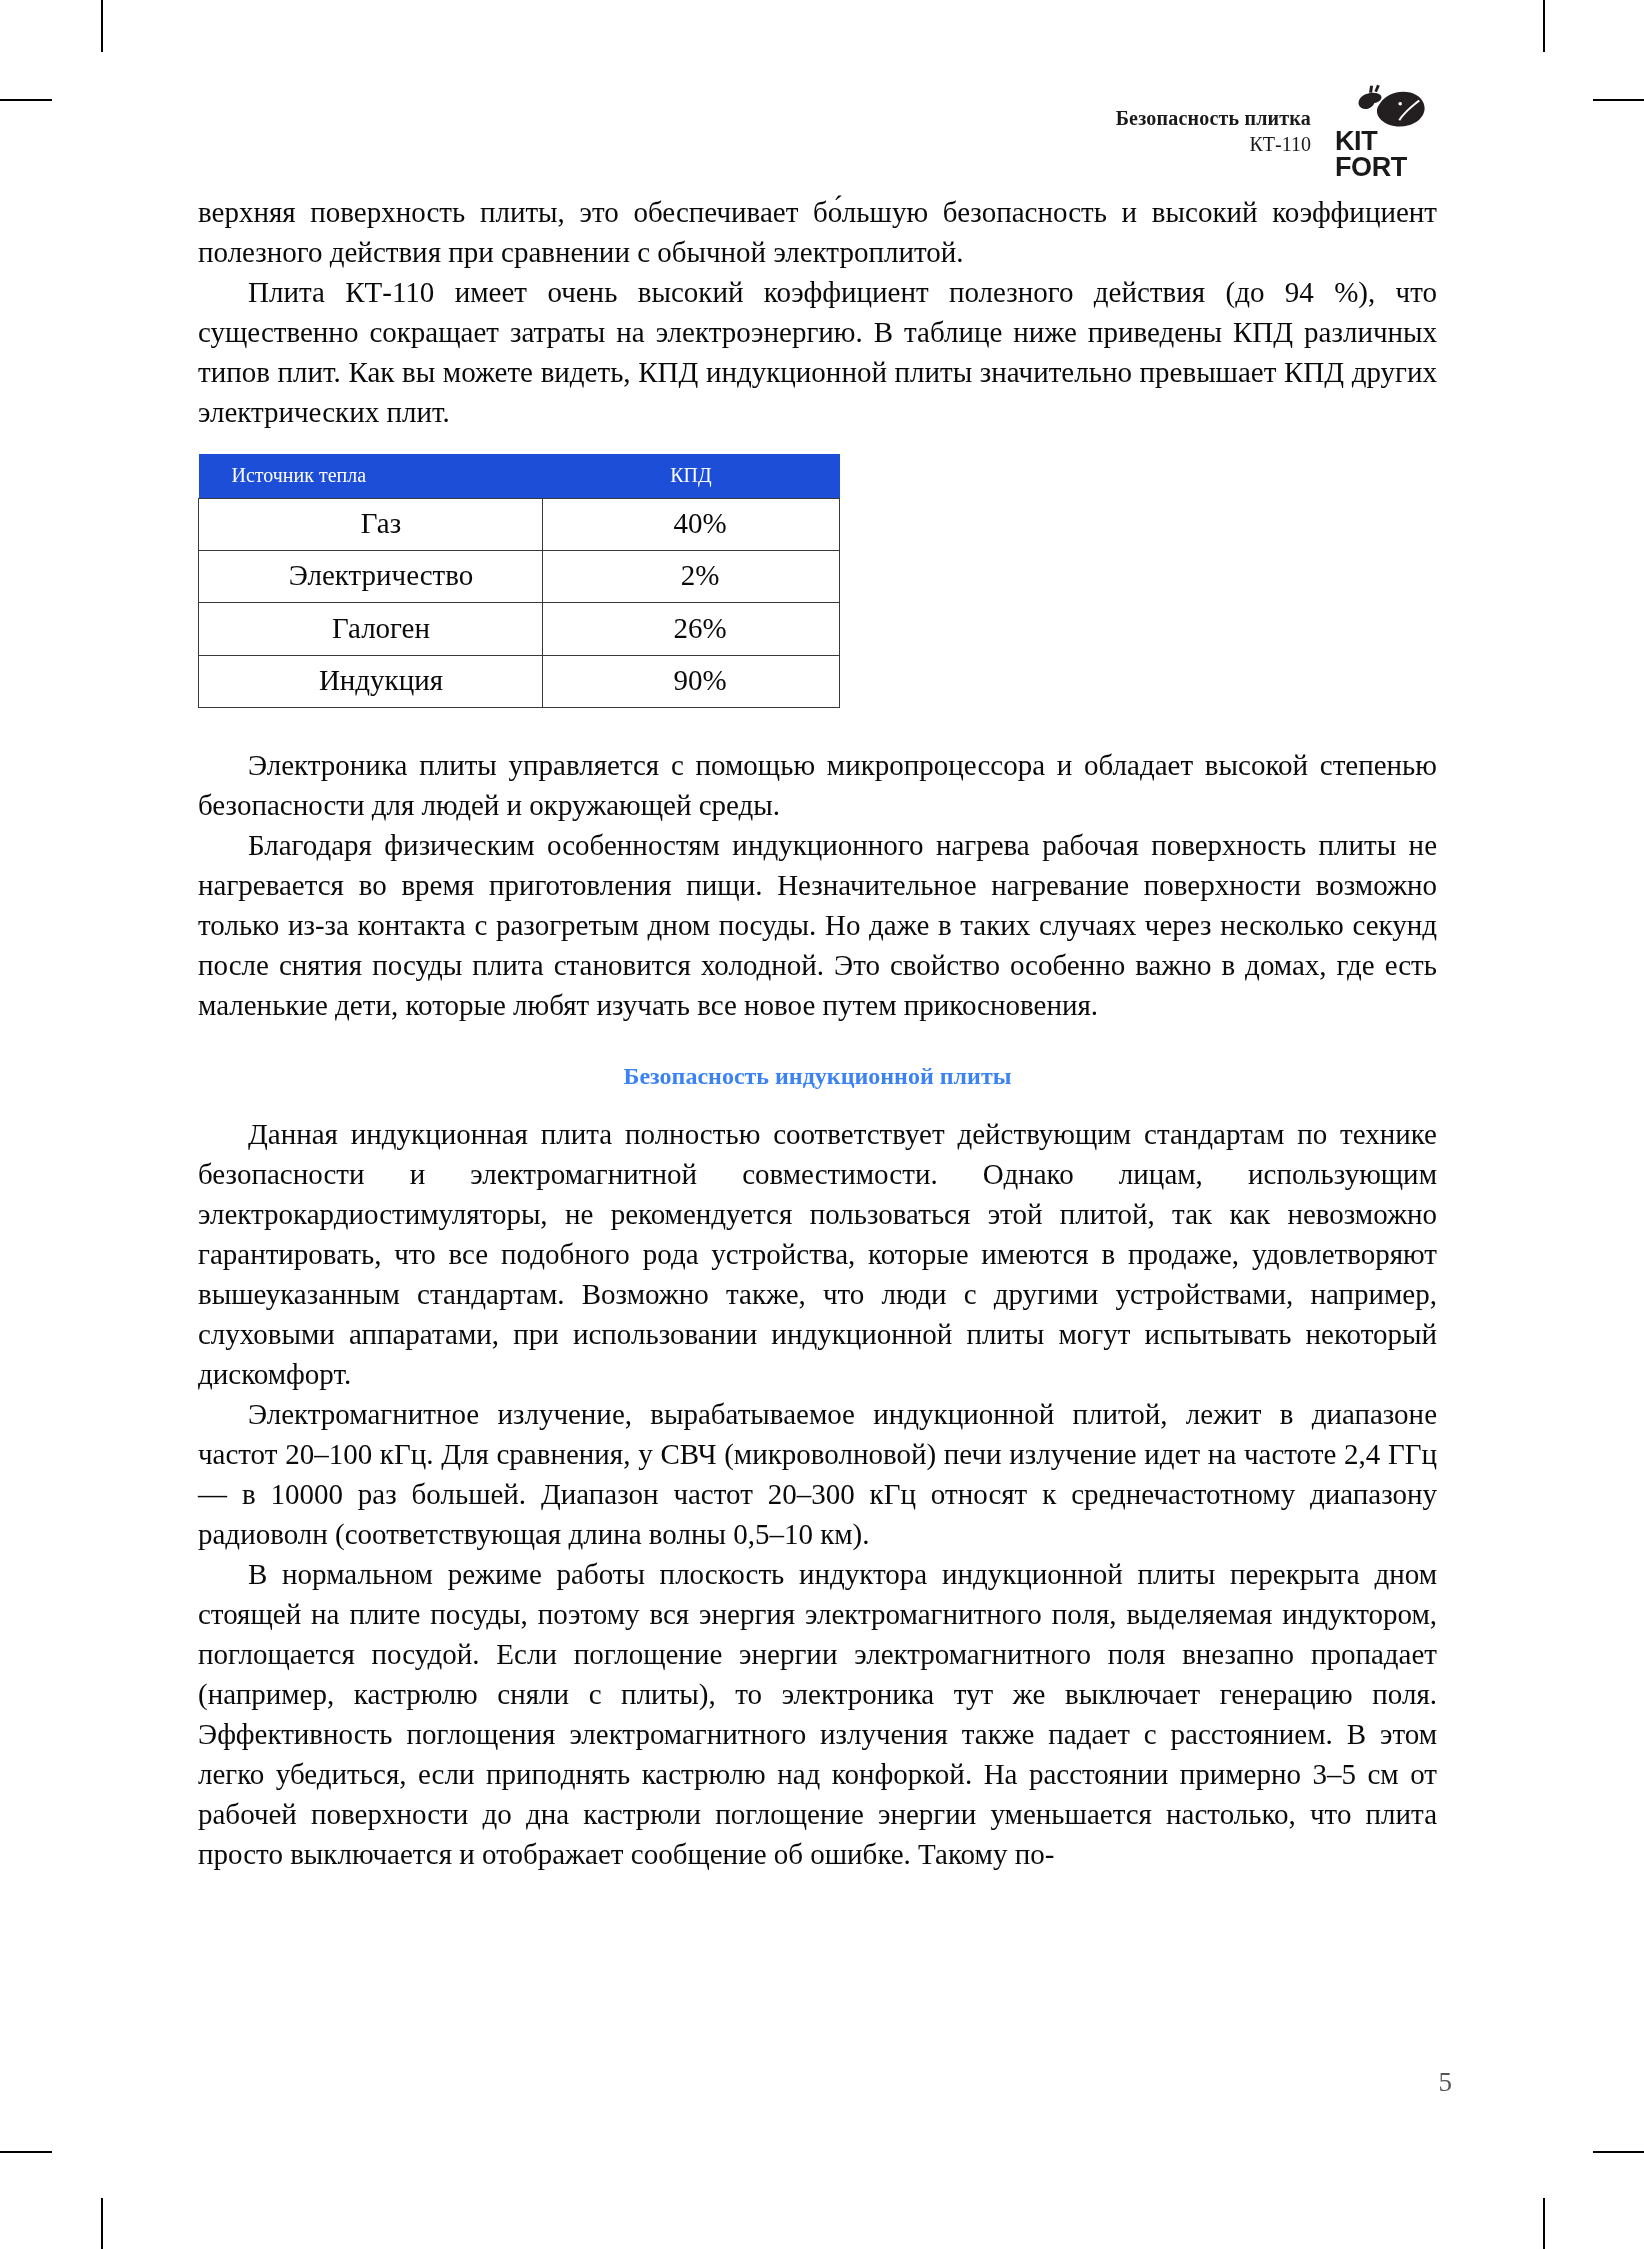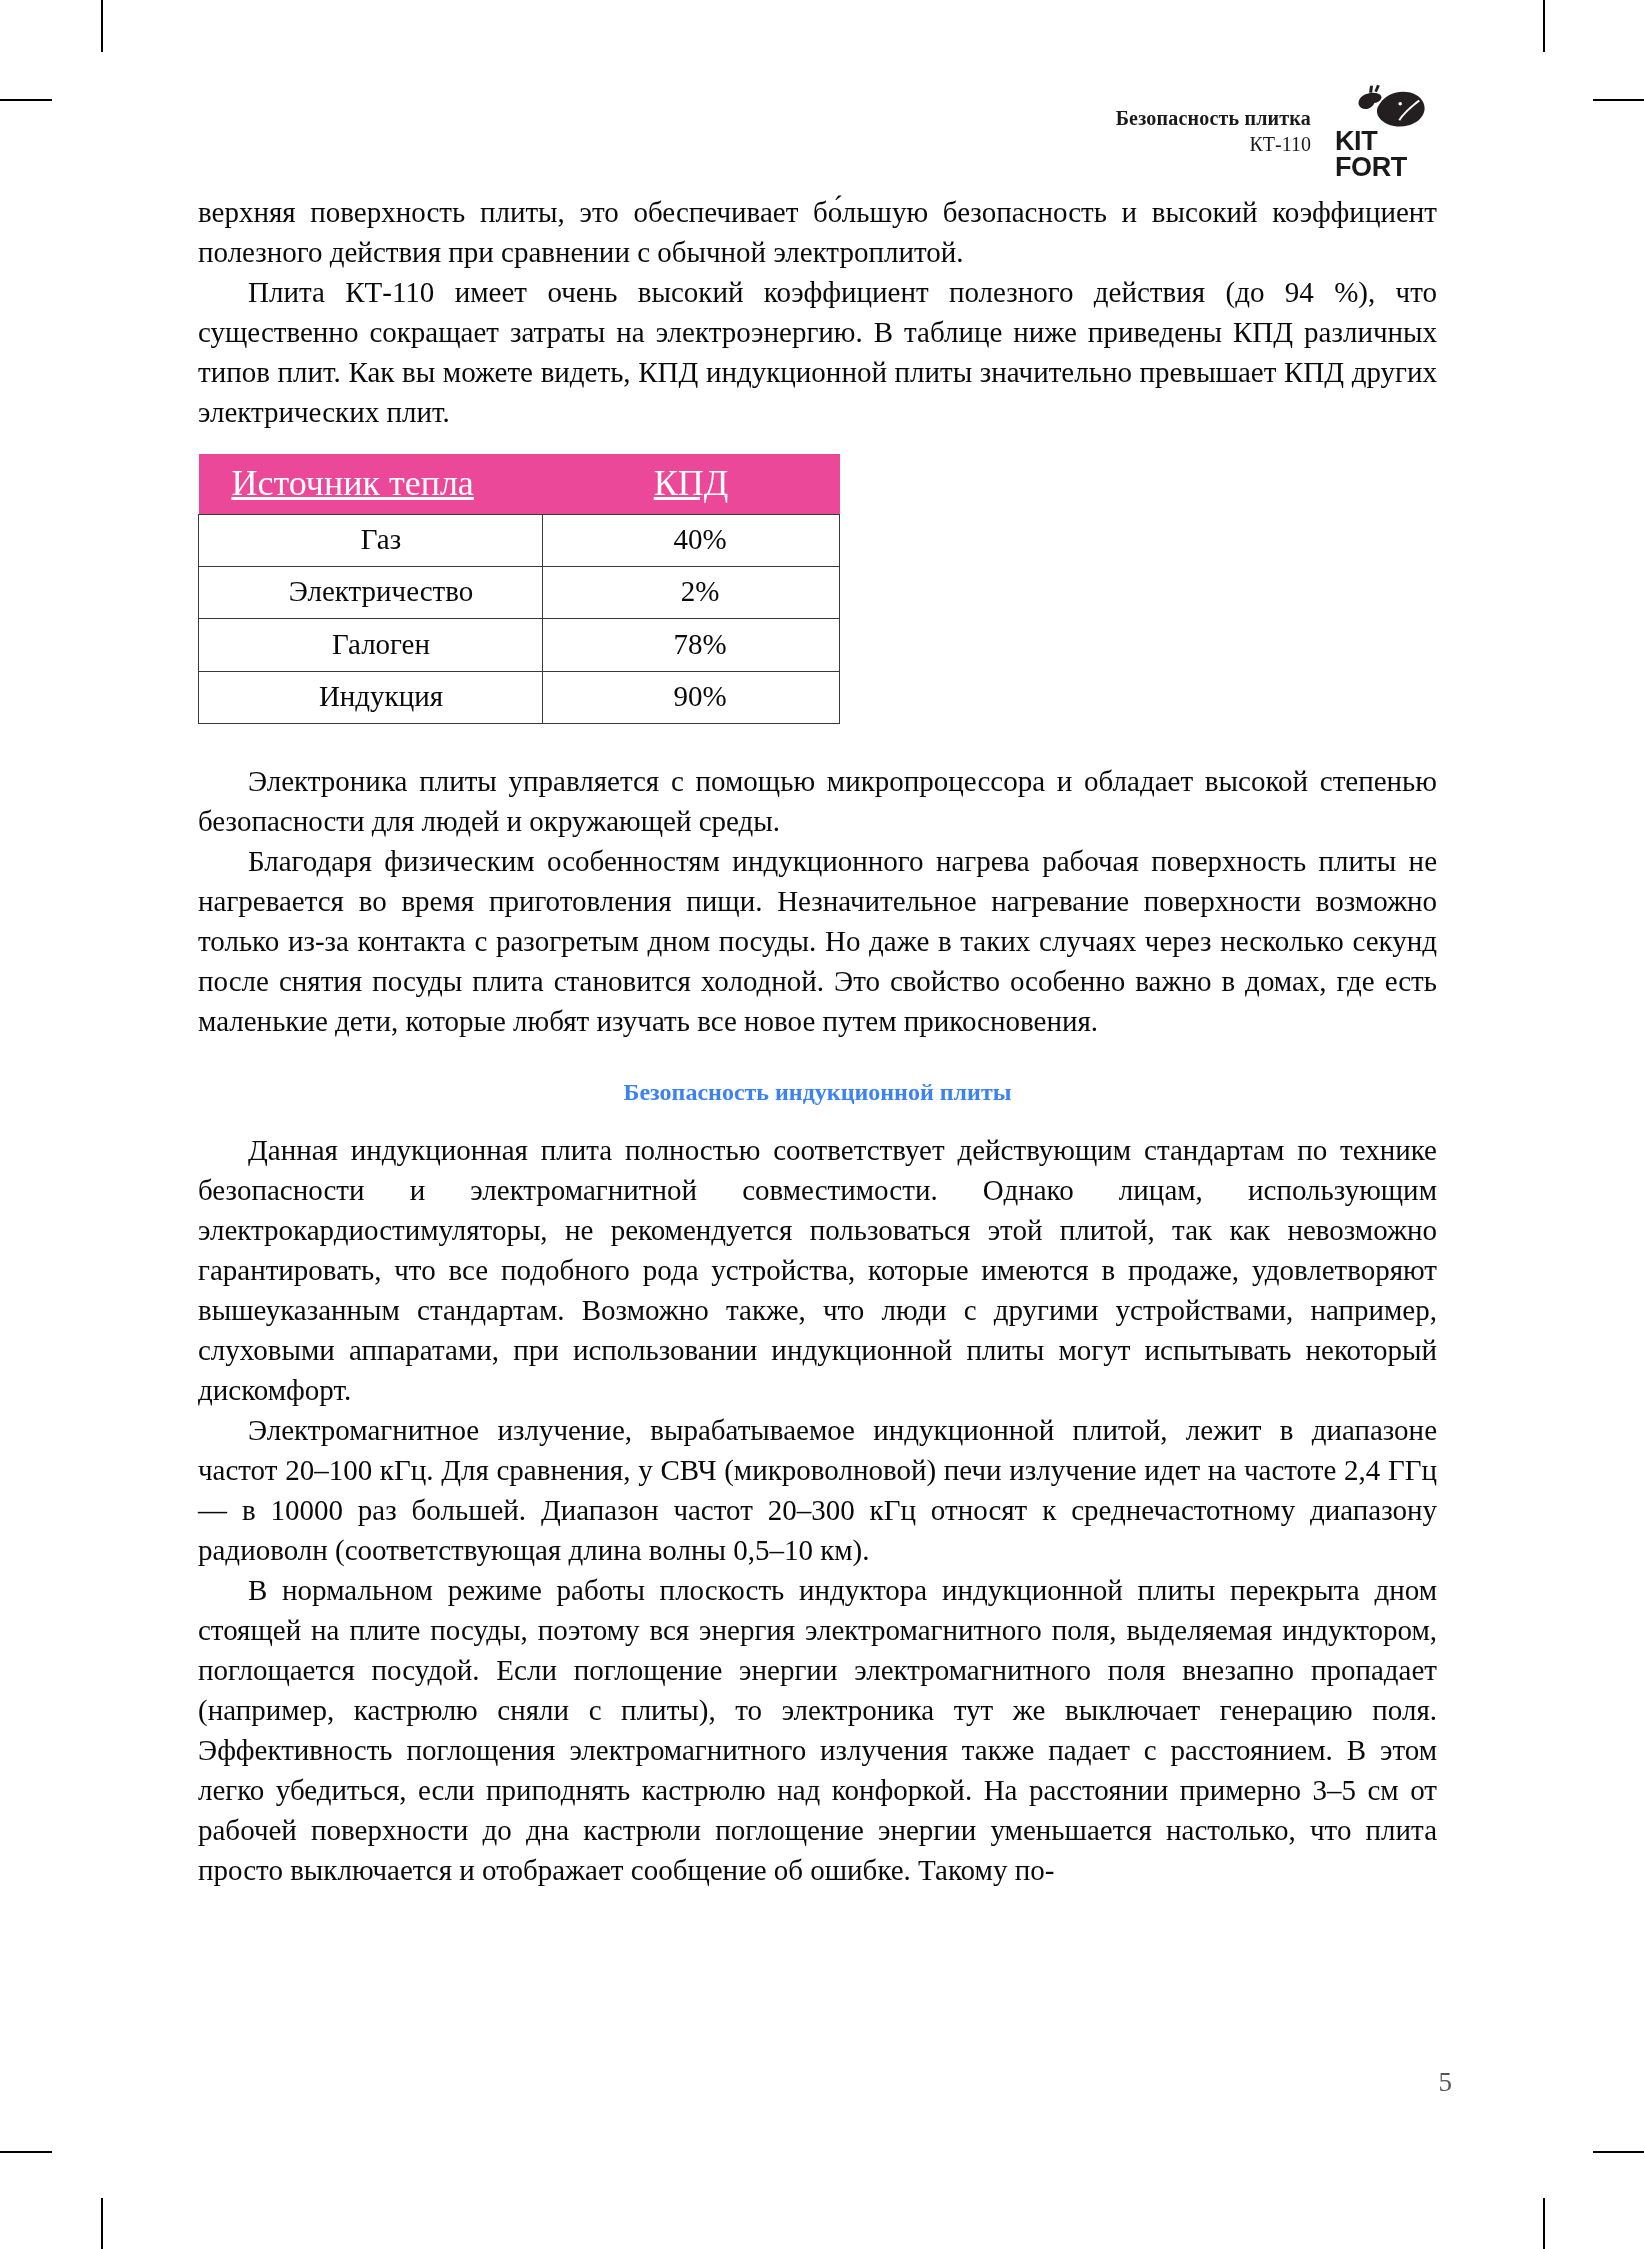--- a/index.html
+++ b/index.html
@@ -113,28 +113,27 @@
     margin-top: 21.5px;
     margin-bottom: 0px;
     width: 641px;
   }
   table.kpd {
     border-collapse: collapse;
     width: 641px;
     table-layout: fixed;
   }
   table.kpd th {
-    background: #ec4899;
+    background: #1d4ed8;
     color: #ffffff;
     font-weight: normal;
-    font-size: 36px;
+    font-size: 20px;
     line-height: 1;
     padding: 11.2px 0 13px 0;
     border: none;
-    text-decoration: underline;
   }
   table.kpd th.src  { text-align: left; padding-left: 33px; }
   table.kpd th.val  { text-align: center; }
   table.kpd td {
     border: 1.4px solid #3a3a3a;
     font-size: 29px;
     line-height: 1;
     padding: 10.3px 0 12px 0;
     color: #0a0a0a;
   }
@@ -241,21 +240,21 @@
           <tr>
             <td class="src">Газ</td>
             <td class="val">40%</td>
           </tr>
           <tr>
             <td class="src">Электричество</td>
             <td class="val">2%</td>
           </tr>
           <tr>
             <td class="src">Галоген</td>
-            <td class="val">78%</td>
+            <td class="val">26%</td>
           </tr>
           <tr>
             <td class="src">Индукция</td>
             <td class="val">90%</td>
           </tr>
         </tbody>
       </table>
     </div>
 
     <div style="height:37px"></div>

